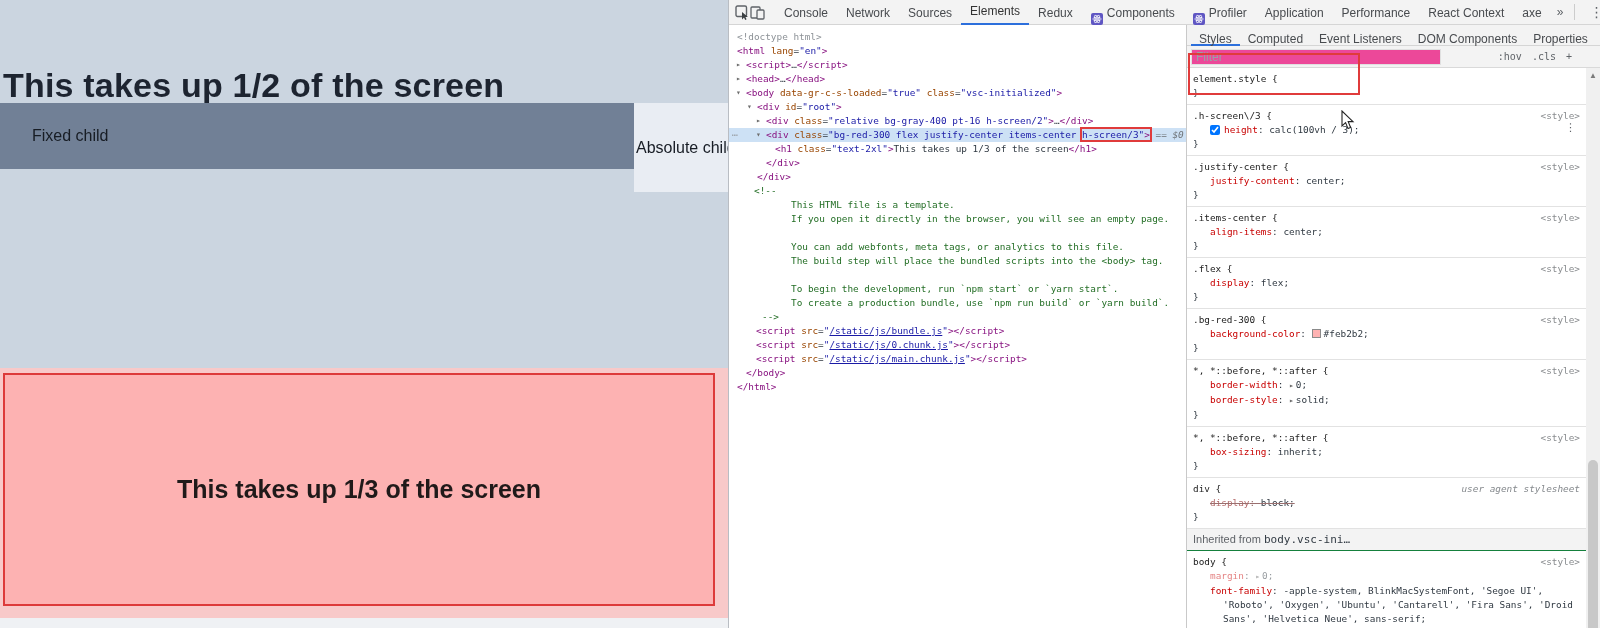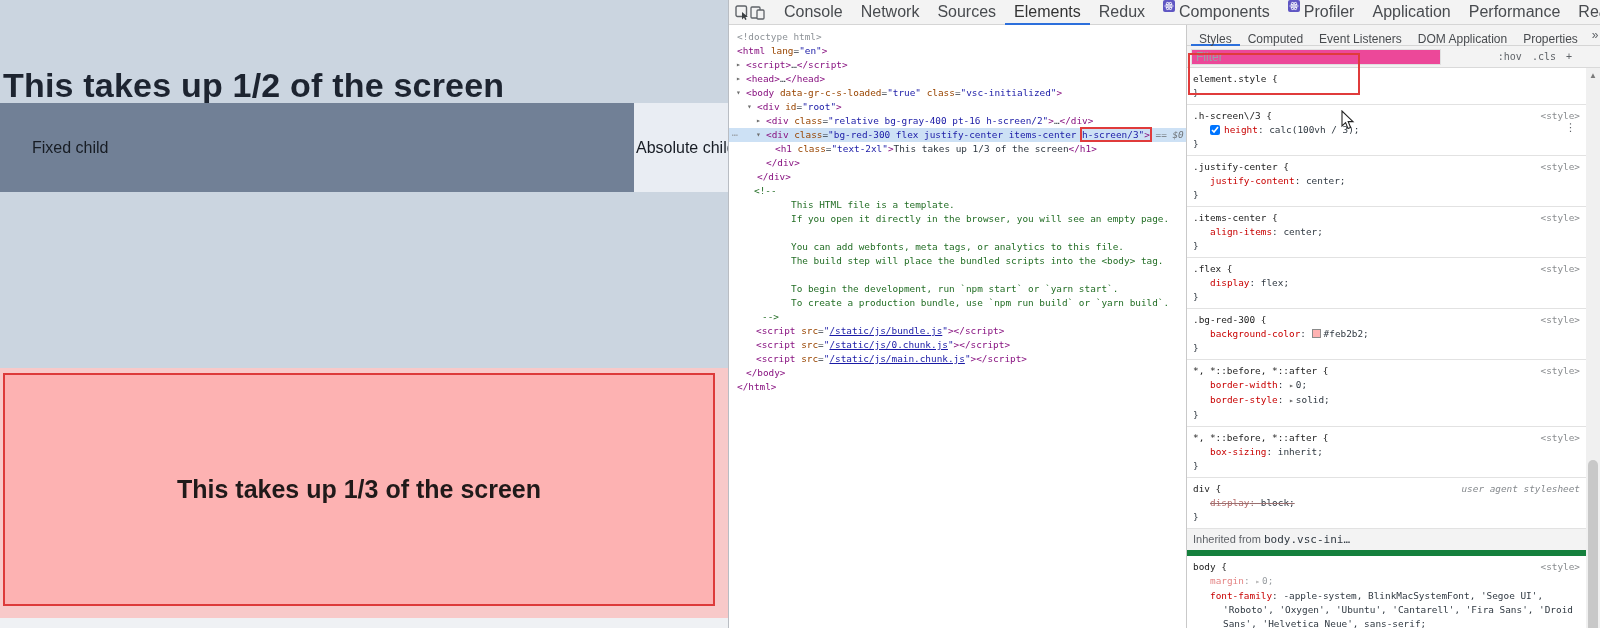--- a/index.html
+++ b/index.html
@@ -2,35 +2,35 @@
 <html><head>
 <meta charset="utf-8">
 <style>
   * { margin:0; padding:0; box-sizing:border-box; }
   html,body { width:1600px; height:628px; overflow:hidden; font-family:"Liberation Sans", sans-serif; }
   #stage { position:relative; width:1600px; height:628px; background:#fff; }
 
   
   #page { position:absolute; left:0; top:0; width:728px; height:628px; background:#cbd5e0; overflow:hidden; }
   #page-h1 { position:absolute; left:3px; top:66px; font-size:34px; color:#1d2430; letter-spacing:.2px;text-align:center; }
-  #fixed-bar { position:absolute; left:0; top:103px; width:634px; height:89px; background:#718096; }
+  #fixed-bar { position:absolute; left:0; top:103px; width:634px; height:66px; background:#718096; }
   #fixed-label { position:absolute; left:32px; top:0; height:100%; display:flex; align-items:center; font-size:16px; color:#171c24; }
   #abs-panel { position:absolute; left:634px; top:103px; width:94px; height:89px; background:#e9edf3; }
   #abs-label { position:absolute; left:2px; top:0; height:100%; display:flex; align-items:center; font-size:16px; color:#171c24; white-space:nowrap; }
   #pink-region { position:absolute; left:0; top:368px; width:728px; height:250px; background:#f8c9c9; }
   #pink-box { position:absolute; left:3px; top:5px; width:712px; height:233px; background:#fdb2b2; border:2px solid #dd3a3a; display:flex; align-items:center; justify-content:center; }
   #pink-h1 { font-size:25px; color:#201a1a; }
   #bottom-strip { position:absolute; left:0; top:618px; width:728px; height:10px; background:#eff1f4; }
 
   
   #devtools { position:absolute; left:728px; top:0; width:872px; height:628px; background:#fff; border-left:1px solid #b9bdc3; }
   #dt-toolbar { position:relative; height:25px; background:#f3f3f3; border-bottom:1px solid #d5d5d5; display:flex; align-items:center; padding-left:6px; }
   .tb-icon { width:22px; height:20px; display:flex; align-items:center; justify-content:center; }
   .vsep { width:1px; height:16px; background:#ccc; margin:0 5px; }
-  .dt-tab { padding:0 9px; height:25px; line-height:24px; font-size:16px; color:#484b4f; white-space:nowrap; display:flex; align-items:flex-start; gap:4px; }
+  .dt-tab { padding:0 9px; height:25px; line-height:24px; font-size:12px; color:#484b4f; white-space:nowrap; display:flex; align-items:flex-end; gap:4px; }
   .dt-tab.active { border-bottom:2px solid #2c6fdc; color:#333; }
   .react-badge { width:12px; height:12px; background:#5f56c3; border-radius:2px; display:inline-flex; align-items:center; justify-content:center; }
   .chev { font-size:12px; color:#5f6368; padding:0 6px; }
   #tb-right { margin-left:auto; display:flex; align-items:center; }
   .tb-glyph { font-size:14px; color:#5f6368; padding:0 9px; }
 
   #dt-body { display:flex; height:603px; }
 
   
   #tree-panel { position:relative; width:457px; height:100%; overflow:hidden; background:#fff; padding-top:5px;
@@ -61,21 +61,21 @@
   .pname { color:#c80000; }
   .pval { color:#303942; }
   .dim { opacity:.5; }
   .struck { text-decoration:line-through; color:#9a6f6f; }
   .struck .pname { color:#b46a6a; }
   .rule-note { position:absolute; right:6px; top:4px; color:#888b8e; }
   .rule-note.ua { font-style:italic; color:#85898d; }
   .swatch { display:inline-block; width:9px; height:9px; border:1px solid #8a8a8a; vertical-align:-1px; margin-right:3px; }
   .parrow { color:#6e6e6e; font-size:8px; margin-right:2px; }
   .pcheck { margin:0 4px 0 0; vertical-align:-2px; width:10px; height:10px; }
-  .inherited { padding:4px 6px; background:#f3f3f3; border-bottom:6px solid #15803d; font-family:"Liberation Sans",sans-serif; font-size:11px; color:#5f6368; }
+  .inherited { padding:4px 6px; background:#f3f3f3; border-bottom:1px solid #15803d; font-family:"Liberation Sans",sans-serif; font-size:11px; color:#5f6368; }
   .inherited .mono { font-family:"DejaVu Sans Mono", monospace; color:#303942; }
   .menu-dots { position:absolute; right:10px; top:20px; color:#5f6368; font-size:11px; letter-spacing:0; line-height:6px; }
   #rule-annotation { position:absolute; left:1px; top:28px; width:172px; height:42px; border:2px solid #e03b3b; pointer-events:none; z-index:5; }
 
   
   #st-scroll { position:absolute; right:0; top:43px; bottom:0; width:14px; background:#f0f0f0; }
   #st-scroll .sb-arrow { display:block; text-align:center; font-size:8px; color:#7a7a7a; padding-top:3px; }
   #st-thumb { position:absolute; left:2px; width:10px; top:392px; height:186px; background:#c8c8c8; border-radius:5px; }
 
   
@@ -209,21 +209,21 @@
           <div class="tree-line" style="padding-left: 27px;"><span class="seg-t">&lt;script</span><span class="seg-a"> src</span><span class="seg-x">=</span><span class="seg-v">"</span><span class="seg-l">/static/js/main.chunk.js</span><span class="seg-v">"</span><span class="seg-t">&gt;</span><span class="seg-t">&lt;/script&gt;</span></div>
           <div class="tree-line" style="padding-left: 17px;"><span class="seg-t">&lt;/body&gt;</span></div>
           <div class="tree-line" style="padding-left: 8px;"><span class="seg-t">&lt;/html&gt;</span></div>
         </div>
 
       <div id="styles-panel">
         <div id="styles-tabs">
             <div class="st-tab active">Styles</div>
             <div class="st-tab">Computed</div>
             <div class="st-tab">Event Listeners</div>
-            <div class="st-tab">DOM Application</div>
+            <div class="st-tab">DOM Components</div>
             <div class="st-tab">Properties</div>
             <span class="chev">»</span>
           </div>
         <div id="filter-row">
           <input id="filter-input" placeholder="Filter" style="">
           <div id="pseudo-toggles">
               <span>:hov</span>
               <span>.cls</span>
               <span>+</span>
             </div>

